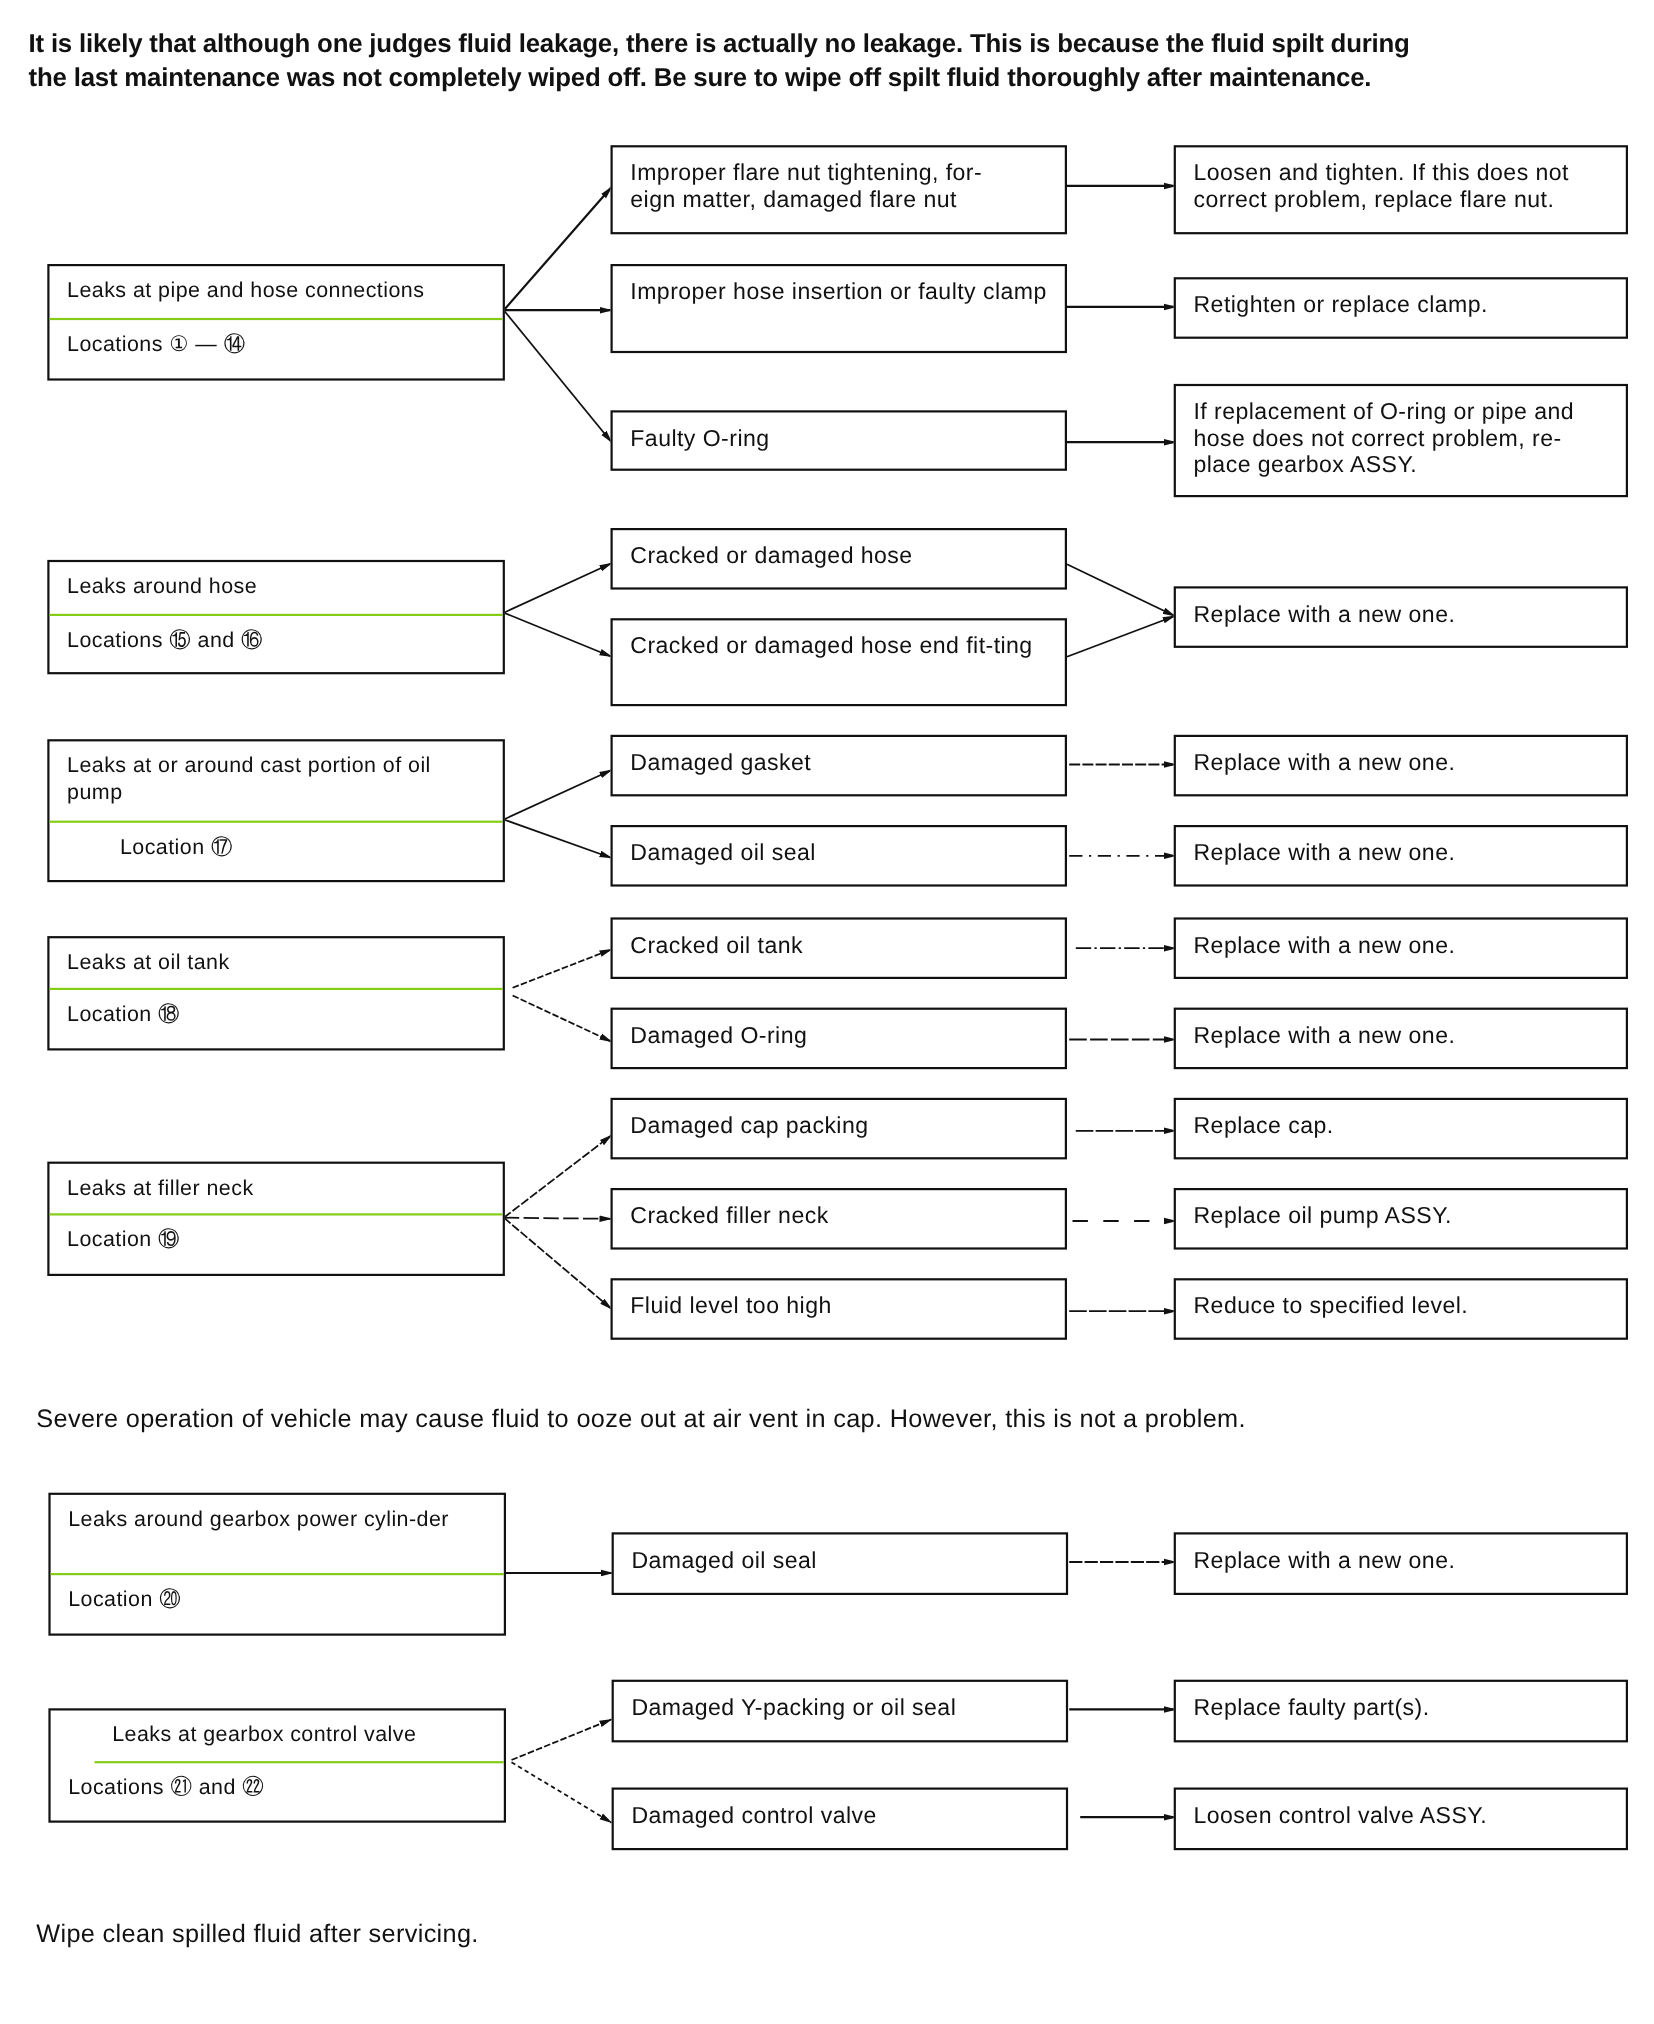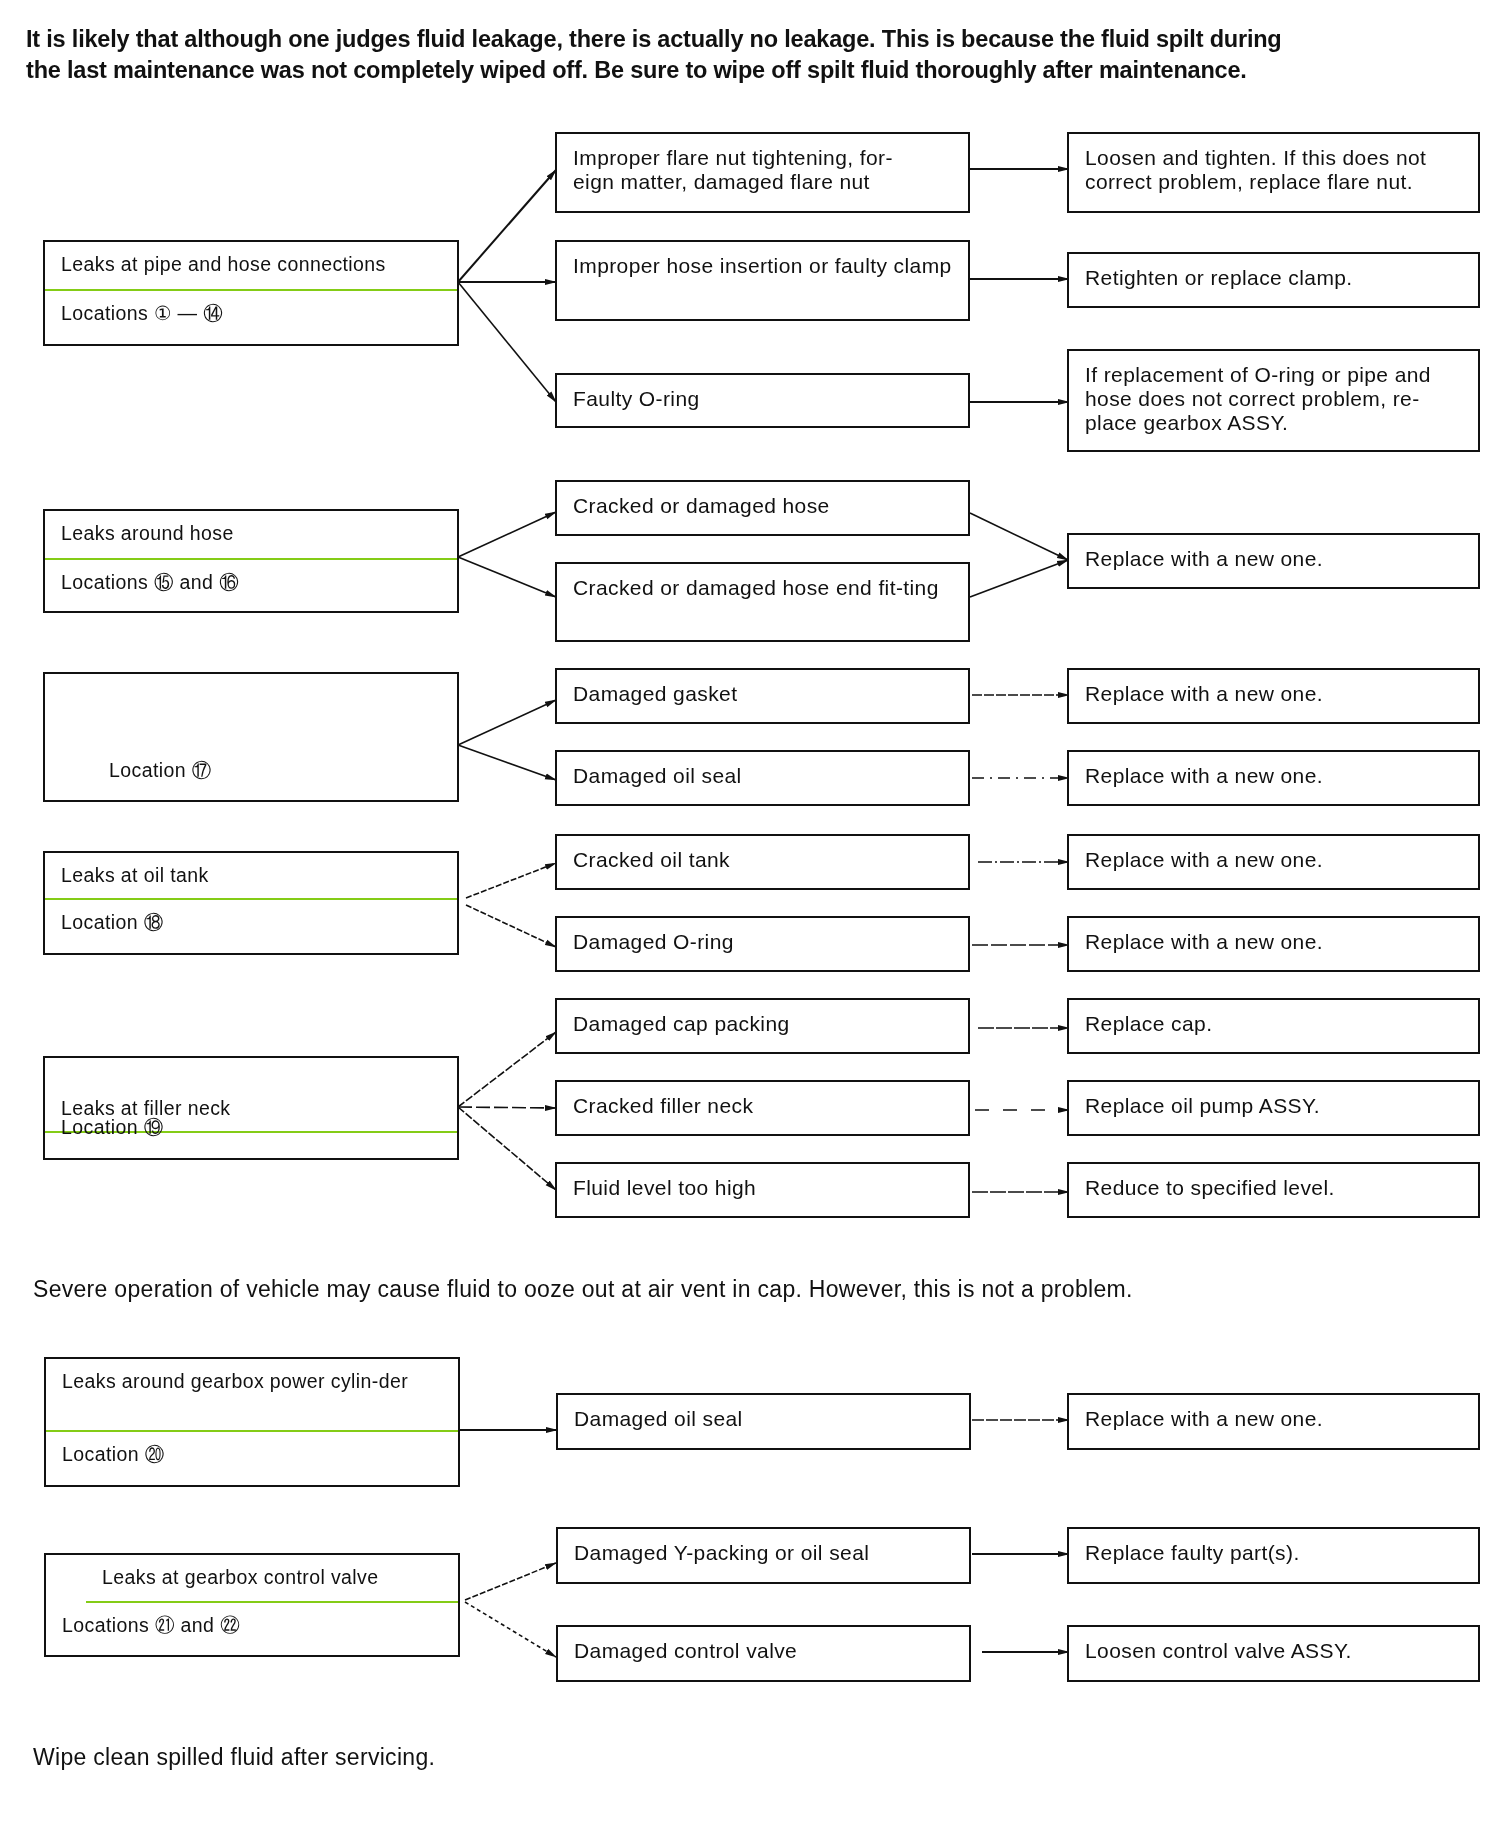--- a/index.html
+++ b/index.html
@@ -108,20 +108,23 @@
     <div class="txt">Cracked or damaged hose</div>
   </div>
 <div class="box" style="left:555px; top:562px; width:415px; height:80px;">
     <div class="txt">Cracked or damaged hose end fit-ting</div>
   </div>
 <div class="box" style="left:1067px; top:533px; width:413px; height:56px;">
     <div class="txt">Replace with a new one.</div>
   </div>
 
 <div class="sym" style="left:43px; top:672px; width:416px; height:130px;">
+  <div class="row top" style="height:74px;">
+      <div class="txt">Leaks at or around cast portion of oil pump</div>
+    </div>
   <div class="row" style="top:74px; height:54px;margin-left:48px;">
       <div class="txt">Location ⑰</div>
     </div>
 </div>
 <div class="box" style="left:555px; top:668px; width:415px; height:56px;">
     <div class="txt">Damaged gasket</div>
   </div>
 <div class="box" style="left:555px; top:750px; width:415px; height:56px;">
     <div class="txt">Damaged oil seal</div>
   </div>
@@ -147,21 +150,21 @@
     <div class="txt">Damaged O-ring</div>
   </div>
 <div class="box" style="left:1067px; top:834px; width:413px; height:56px;">
     <div class="txt">Replace with a new one.</div>
   </div>
 <div class="box" style="left:1067px; top:916px; width:413px; height:56px;">
     <div class="txt">Replace with a new one.</div>
   </div>
 
 <div class="sym" style="left:43px; top:1056px; width:416px; height:104px;">
-  <div class="row top" style="height:47px;margin-top:28px;">
+  <div class="row top" style="height:47px;">
       <div class="txt">Leaks at filler neck</div>
     </div>
   <div class="row" style="top:47px; height:55px;">
       <div class="txt">Location ⑲</div>
     </div>
 </div>
 <div class="box" style="left:555px; top:998px; width:415px; height:56px;">
     <div class="txt">Damaged cap packing</div>
   </div>
 <div class="box" style="left:555px; top:1080px; width:415px; height:56px;">

